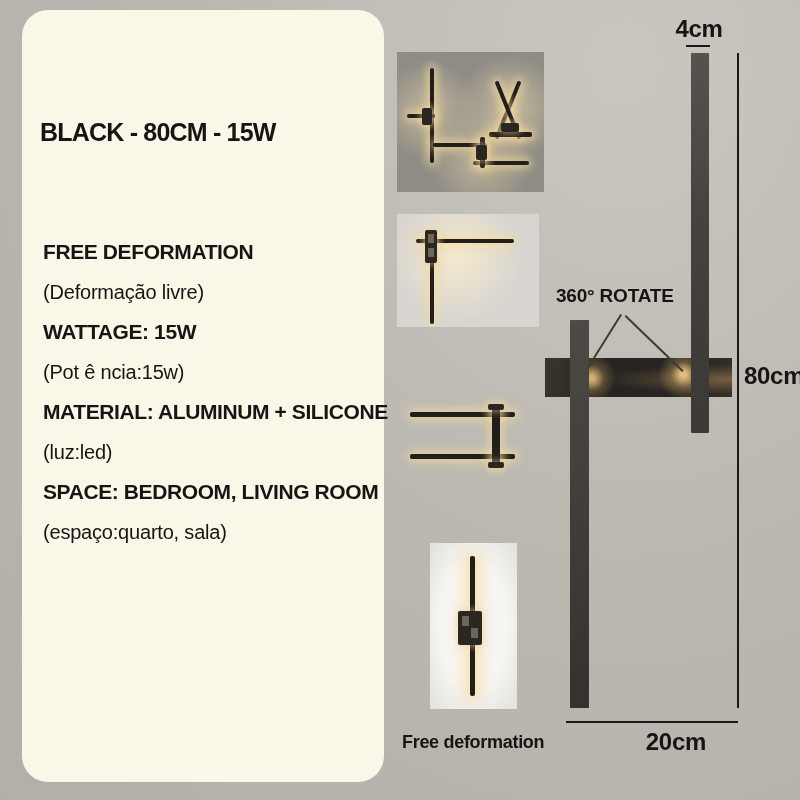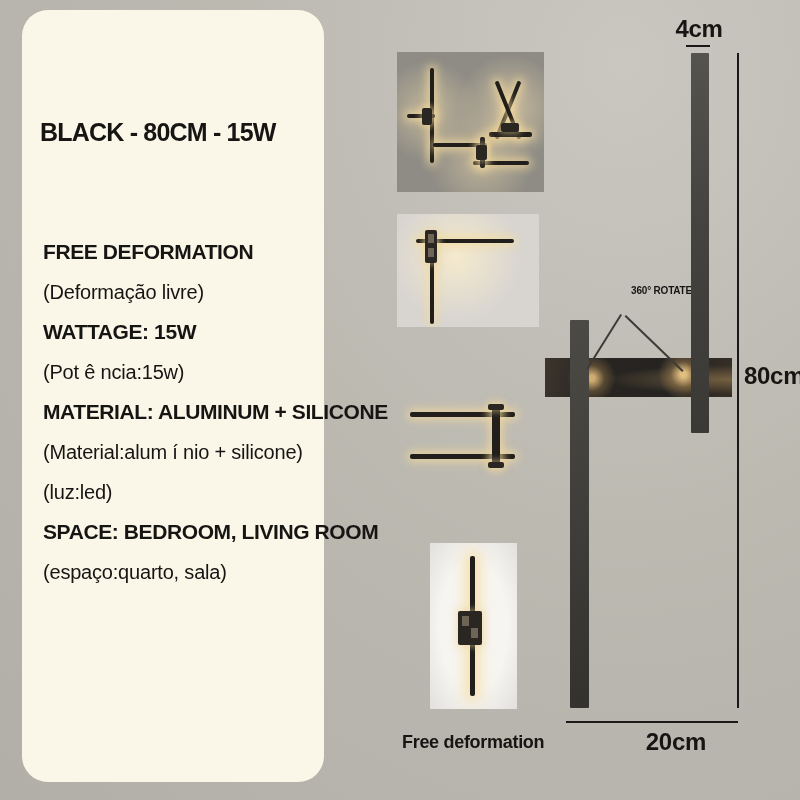--- a/index.html
+++ b/index.html
@@ -3,21 +3,21 @@
 <meta charset="utf-8">
 <style>
   html,body{margin:0;padding:0;}
   .page{
     position:relative; width:800px; height:800px; overflow:hidden;
     font-family:"Liberation Sans", sans-serif; color:#171513;
     background:radial-gradient(ellipse at 78% 8%, #c9c7c0 0%, #bcb9b1 45%, #b1afa8 100%);
   }
   
   .panel{
-    position:absolute; left:22px; top:10px; width:302px; height:772px;
+    position:absolute; left:22px; top:10px; width:362px; height:772px;
     background:#faf7e9; border-radius:26px;
   }
   .title{
     position:absolute; left:18px; top:108px; margin:0;
     font-size:25px; font-weight:bold; letter-spacing:-0.8px; white-space:nowrap;
   }
   .specs{ position:absolute; left:21px; top:222px; width:336px; }
   .specs .line{ height:40px; line-height:40px; white-space:nowrap; }
   .specs .b{ font-size:21px; font-weight:bold; letter-spacing:-0.4px; }
   .specs .r{ font-size:20px; font-weight:normal; letter-spacing:-0.2px; }
@@ -59,41 +59,40 @@
          radial-gradient(ellipse at 99% 55%, rgba(168,136,88,.55), transparent 48%),
          linear-gradient(100deg,#3b352c 0%,#282521 28%,#252321 68%,#372f25 100%); }
   .dim{ position:absolute; background:#191919; }
   .dim-v{ left:737px; top:53px; width:2px; height:655px; }
   .dim-h{ left:566px; top:721px; width:172px; height:2px; }
   .tick{ left:686px; top:45px; width:24px; height:2px; }
   .dlabel{ position:absolute; font-size:24px; font-weight:bold; letter-spacing:-0.3px; }
   .l4 { left:669px; top:15px;  width:60px; text-align:center; }
   .l80{ left:744px; top:362px; }
   .l20{ left:598px; top:728px; width:108px; text-align:right; }
-  .lrot{ position:absolute; left:556px; top:285px; width:136px; text-align:right;
-         font-size:10px; font-weight:bold; letter-spacing:-0.2px; }
+  .lrot{ position:absolute; left:556px; top:285px; width:136px; text-align:left;
+         font-size:19px; font-weight:bold; letter-spacing:-0.2px; }
   .ptr{ position:absolute; width:64px; height:2px; background:#3c3b37;
         transform-origin:0 0; z-index:3; }
   .ptr-l{ left:622px; top:315px; transform:rotate(122deg); }
   .ptr-r{ left:626px; top:315px; width:80px; transform:rotate(44deg); }
 </style>
 </head>
 <body>
 
 <div class="page">
 
   <section class="panel">
     <h1 class="title">BLACK - 80CM - 15W</h1>
     <div class="specs">
       <div class="line b">FREE DEFORMATION</div>
       <div class="line r">(Deformação livre)</div>
       <div class="line b">WATTAGE: 15W</div>
       <div class="line r">(Pot ê ncia:15w)</div>
       <div class="line b">MATERIAL: ALUMINUM + SILICONE</div>
-      <div class="line r">(Material:alum í nio + silicone)</div>
       <div class="line r">(luz:led)</div>
       <div class="line b">SPACE: BEDROOM, LIVING ROOM</div>
       <div class="line r">(espaço:quarto, sala)</div>
     </div>
   </section>
 
   <figure class="photo p1" aria-label="three-deformed-lamp-shapes-photo">
     <div class="bar" style="left:33px;top:16px;width:4px;height:95px;"></div>
     <div class="bar" style="left:10px;top:62px;width:28px;height:4px;"></div>
     <div class="brk" style="left:25px;top:56px;width:10px;height:17px;"></div>

